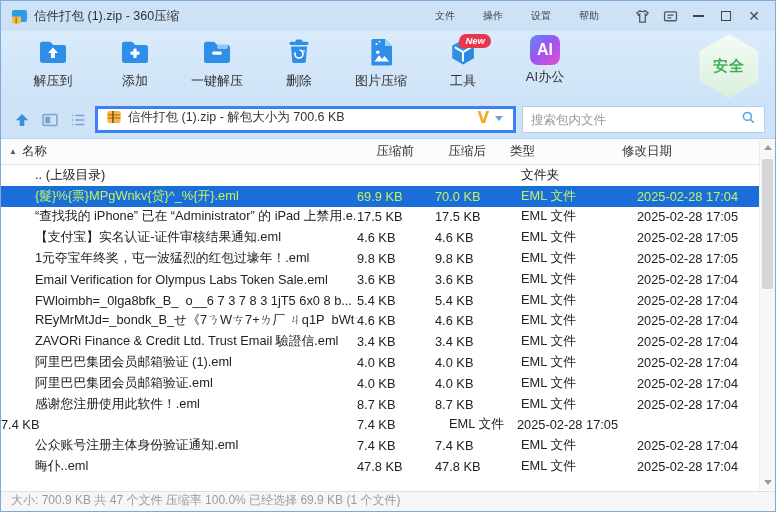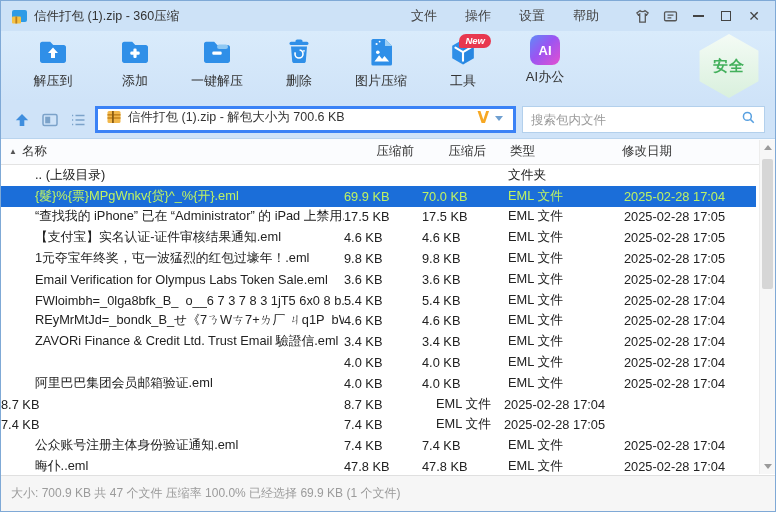--- a/index.html
+++ b/index.html
@@ -5,39 +5,39 @@
   * { margin:0; padding:0; box-sizing:border-box; }
   html,body { width:776px; height:512px; font-family:"Liberation Sans","DejaVu Sans",sans-serif; }
   .window { width:776px; height:512px; display:flex; flex-direction:column; background:#fff;
             border:1px solid #7fa9d6; overflow:hidden; }
 
   
   .titlebar { height:30px; background:#cde2f7; display:flex; align-items:center; padding:0 8px 0 10px; flex:none; }
   .titlebar .appicon { width:17px; height:17px; margin-right:6px; }
   .titlebar .title { font-size:12.5px; color:#333; }
   .menus { display:flex; margin-left:auto; gap:4px; }
-  .menu-item { font-size:13px; color:#444; padding:3px 12px; cursor:default; }
+  .menu-item { font-size:10px; color:#444; padding:3px 12px; cursor:default; }
   .winbtns { display:flex; align-items:center; gap:2px; margin-left:18px; }
   .tbtn { width:26px; height:22px; display:flex; align-items:center; justify-content:center; }
   .icon-shirt svg, .icon-feedback svg { display:block; }
   .glyph-min { width:11px; height:2px; background:#444; }
   .glyph-max { width:10px; height:10px; border:1.6px solid #444; }
   .glyph-close { font-size:14px; color:#444; line-height:1; }
 
   
   .toolbar { height:70px; background:linear-gradient(#d9ebfb,#cfe3f8); display:flex; align-items:center;
              padding:0 14px 0 14px; gap:6px; flex:none; }
   .tool { width:76px; height:62px; display:flex; flex-direction:column; align-items:center; 
           gap:3px; position:relative; border-radius:4px; }
   .tool svg { display:block; }
   .tool .tlabel { font-size:13px; color:#333; white-space:nowrap; }
   .badge-new { position:absolute; top:-1px; right:10px; background:#e8384f; color:#fff; font-size:9.5px;
                font-style:italic; padding:1px 6px 2px; border-radius:8px 8px 8px 2px; font-weight:bold; }
   .ai-box { width:30px; height:30px; border-radius:8px; background:linear-gradient(135deg,#5f8bf7 0%,#9a55f2 45%,#e44fd0 100%);
-            color:#fff; font-size:13px; font-weight:bold; display:flex; align-items:center; justify-content:center; }
+            color:#fff; font-size:16px; font-weight:bold; display:flex; align-items:center; justify-content:center; }
   .shield { margin-left:auto; width:64px; height:64px; display:flex; align-items:center; justify-content:center;
             clip-path:polygon(50% 0,96% 26%,96% 74%,50% 100%,4% 74%,4% 26%);
             background:linear-gradient(#f4fbf5,#d9f0dd); }
   .shield span { color:#43b05c; font-size:15px; font-weight:bold; letter-spacing:1px; }
 
   
   .addr-row { height:38px; background:#cfe3f8; display:flex; align-items:center; padding:0 10px; gap:6px;
               border-bottom:1px solid #b9d4ee; flex:none; }
   .nav-ic { width:22px; height:22px; display:flex; align-items:center; justify-content:center; }
   .addr-box { flex:1; height:27px; background:#fff; border:3px solid #3b82f6; display:flex; align-items:flex-start;
@@ -54,42 +54,42 @@
 
   
   .list-wrap { flex:1; position:relative; background:#fff; display:flex; flex-direction:column; overflow:hidden; }
   .grid-cols { display:grid; grid-template-columns:minmax(0,1fr) 78px 72px 120px 142px; }
   .lheader { height:26px; border-bottom:1px solid #e3e3e3; background:#fbfcfe; padding-right:17px; flex:none; }
   .lheader .hcell { font-size:12.5px; color:#333; display:flex; align-items:center; padding:0 6px; }
   .hcell.h-name { padding-left:8px; gap:5px; }
   .hcell.h-right { justify-content:flex-end; padding-right:10px; }
   .hcell.h-type { padding-left:14px; }
   .sort-tri { font-size:8px; color:#555; }
-  .rows { flex:1; padding-right:19px; overflow:hidden; }
+  .rows { flex:1; padding-right:6px; overflow:hidden; }
   .row { height:20.8px; align-items:center; cursor:default; }
   .cell { font-size:12.8px; color:#222; white-space:pre; overflow:hidden; }
   .c-name { display:flex; align-items:center; gap:6px; padding-left:14px; }
   .c-name .fic { flex:none; width:14px; height:14px; }
   .c-right { padding-right:10px; }
   .c-type { padding-left:14px; }
   .c-date { padding-left:10px; }
   .row.selected { background:#1b6ed9; }
   .row.selected .cell { color:#bef264; }
 
   
   .sbar { position:absolute; top:1px; right:0; bottom:1px; width:16px; background:#f7f7f7;
           border-left:1px solid #ededed; display:flex; flex-direction:column; align-items:center; }
   .sb-arrow { width:100%; height:15px; display:flex; align-items:center; justify-content:center; }
   .tri-up-s { width:0;height:0;border-left:4px solid transparent;border-right:4px solid transparent;border-bottom:5px solid #9a9a9a; }
   .tri-dn-s { width:0;height:0;border-left:4px solid transparent;border-right:4px solid transparent;border-top:5px solid #9a9a9a; }
   .sb-track { flex:1; width:100%; position:relative; }
   .sb-thumb { position:absolute; top:4px; left:2px; right:2px; height:130px; background:#d6d6d6; border-radius:2px; }
 
   
-  .statusbar { height:36px; background:#f6f6f6; border-top:1px solid #e0e0e0; display:flex; align-items:center;
+  .statusbar { height:20px; background:#f6f6f6; border-top:1px solid #e0e0e0; display:flex; 
                padding:0 10px; flex:none; }
   .statusbar span { font-size:12px; color:#9b9b9b; }
 </style>
 </head>
 <body>
 
 <div class="window">
 
   <div class="titlebar">
     <span class="appicon">
@@ -377,40 +377,48 @@
     <span class="cell c-right">3.4 KB</span>
     <span class="cell c-type">EML 文件</span>
     <span class="cell c-date">2025-02-28 17:04</span>
   </div>
         <div class="row grid-cols">
     <span class="cell c-name">
       
       <span class="fic">
         
       </span>
+      <span class="fname">阿里巴巴集团会员邮箱验证 (1).eml</span>
     </span>
     <span class="cell c-right">4.0 KB</span>
     <span class="cell c-right">4.0 KB</span>
     <span class="cell c-type">EML 文件</span>
     <span class="cell c-date">2025-02-28 17:04</span>
   </div>
         <div class="row grid-cols">
     <span class="cell c-name">
       
       <span class="fic">
         
       </span>
       <span class="fname">阿里巴巴集团会员邮箱验证.eml</span>
     </span>
     <span class="cell c-right">4.0 KB</span>
     <span class="cell c-right">4.0 KB</span>
     <span class="cell c-type">EML 文件</span>
     <span class="cell c-date">2025-02-28 17:04</span>
   </div>
         <div class="row grid-cols">
+    <span class="cell c-name">
+      
+      <span class="fic">
+        
+      </span>
+      <span class="fname">感谢您注册使用此软件！.eml</span>
+    </span>
     <span class="cell c-right">8.7 KB</span>
     <span class="cell c-right">8.7 KB</span>
     <span class="cell c-type">EML 文件</span>
     <span class="cell c-date">2025-02-28 17:04</span>
   </div>
         <div class="row grid-cols">
     <span class="cell c-right">7.4 KB</span>
     <span class="cell c-right">7.4 KB</span>
     <span class="cell c-type">EML 文件</span>
     <span class="cell c-date">2025-02-28 17:05</span>

